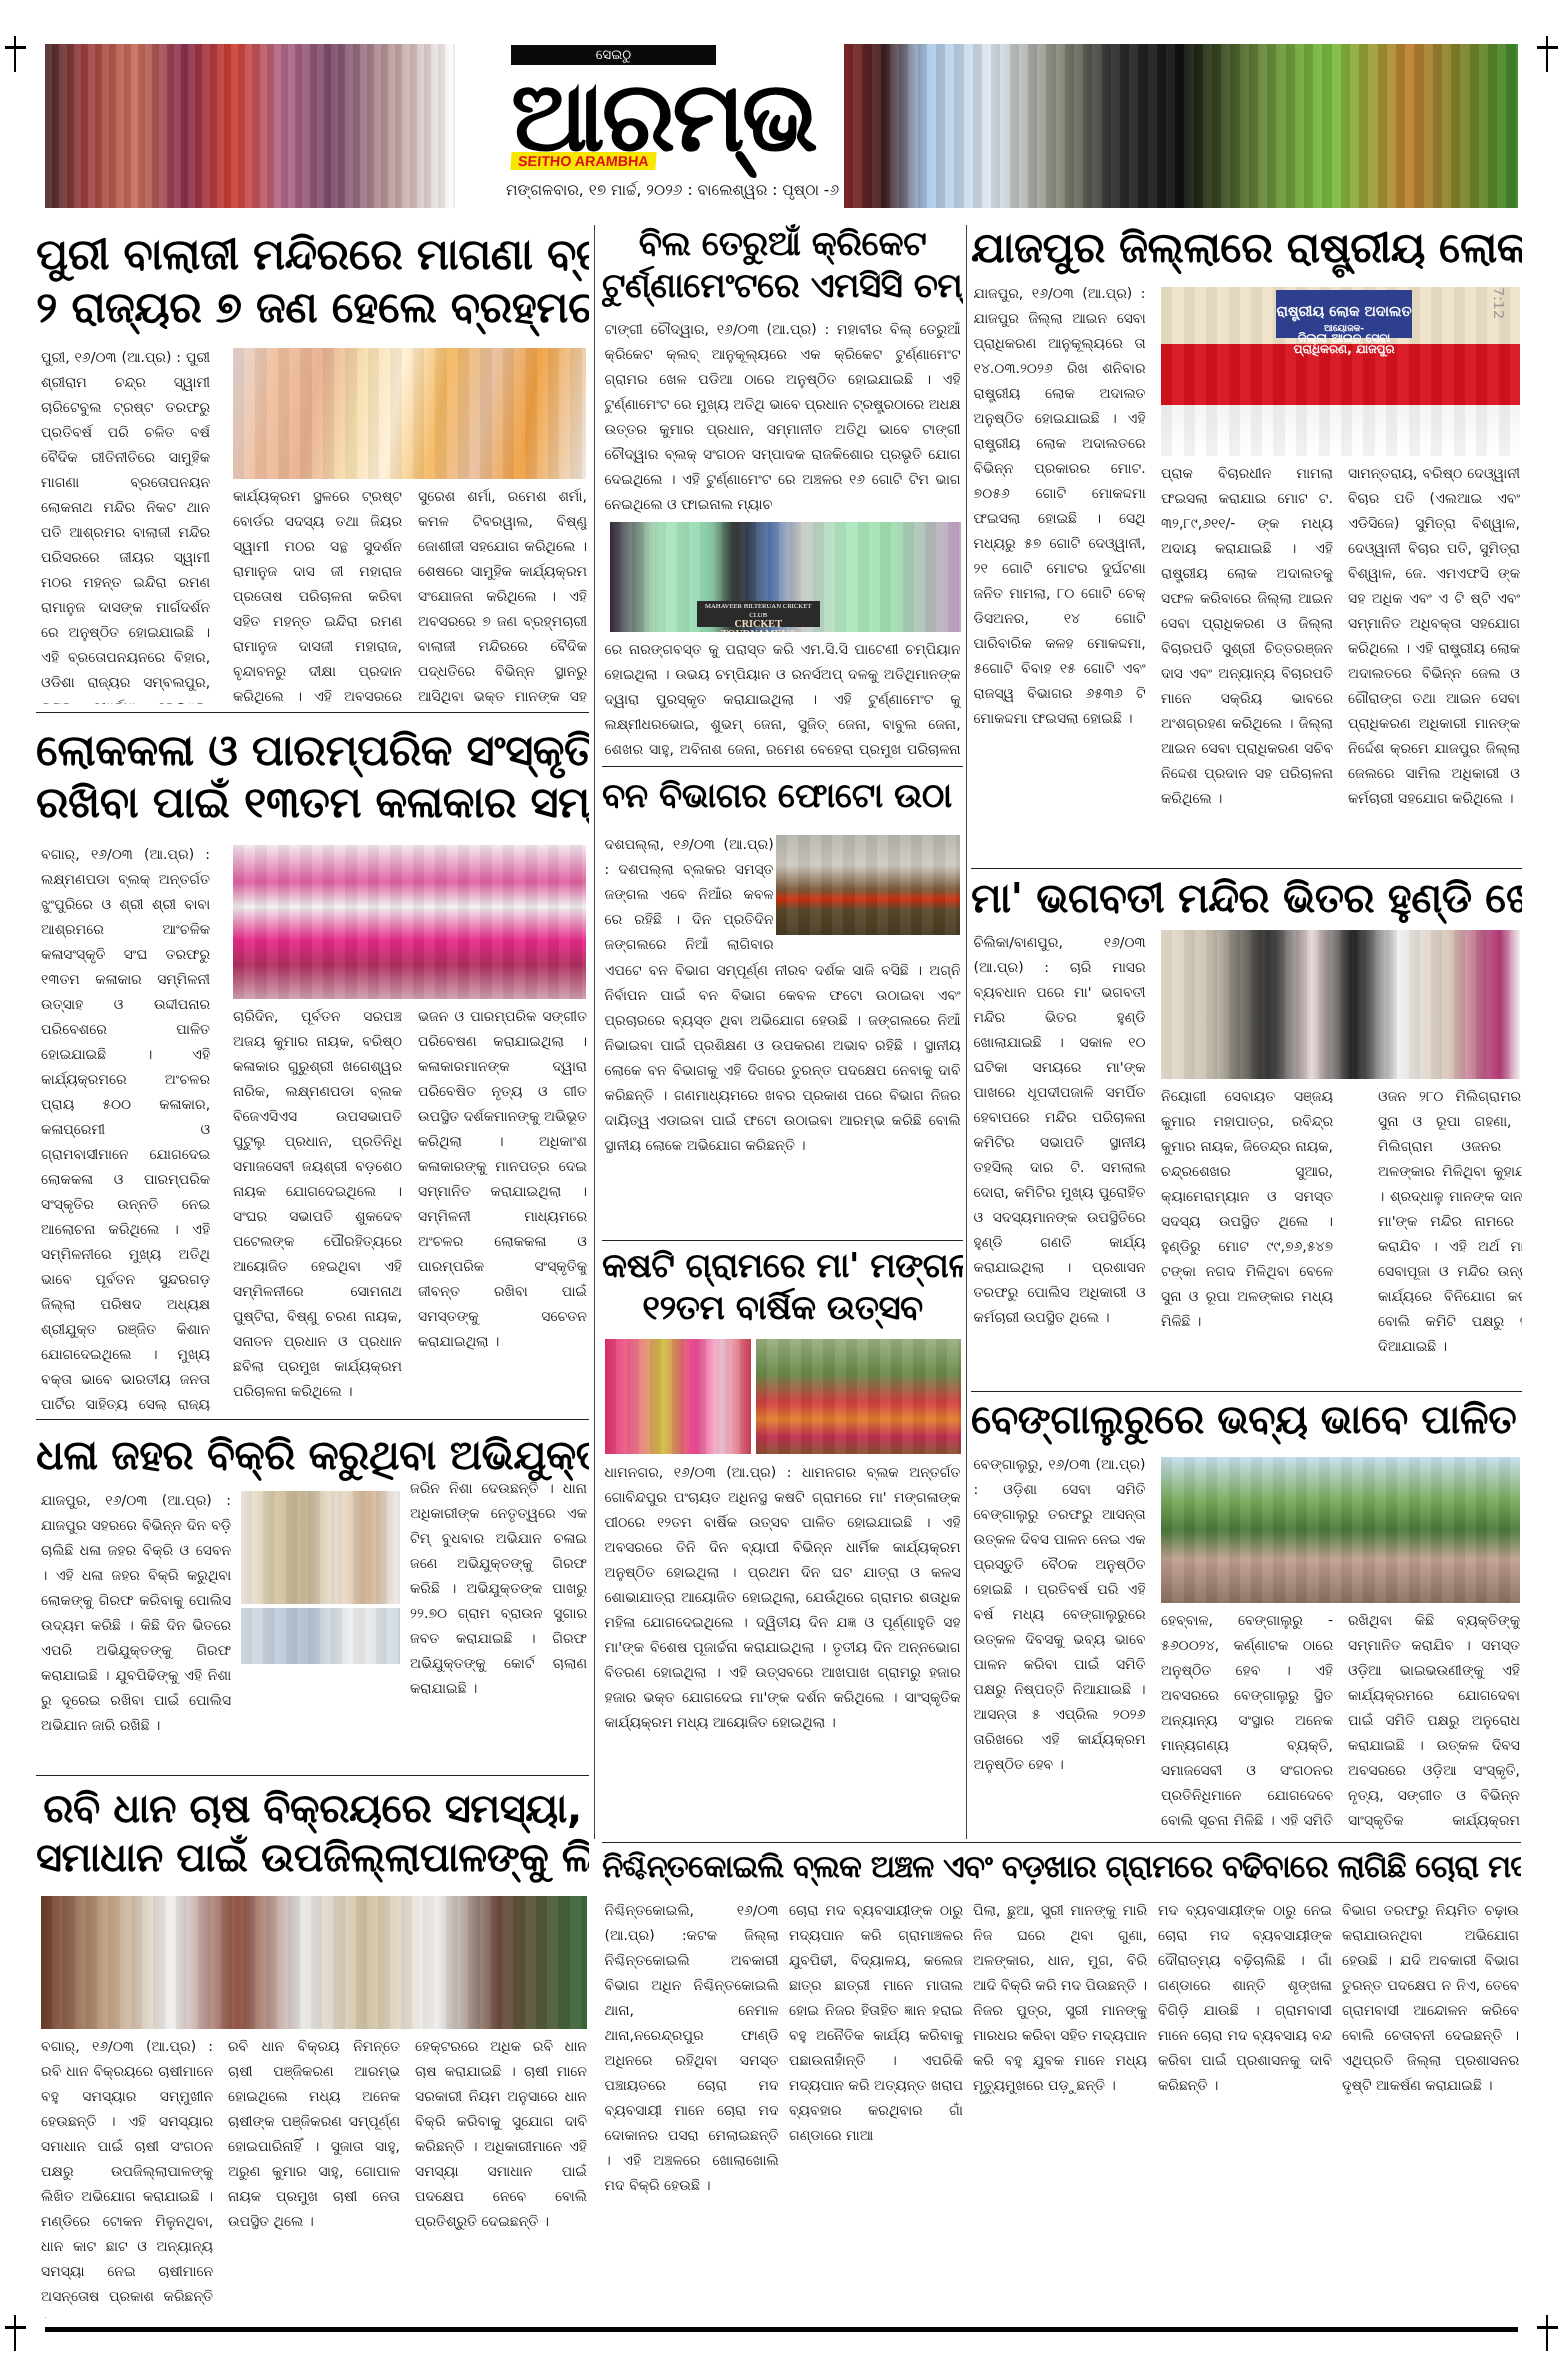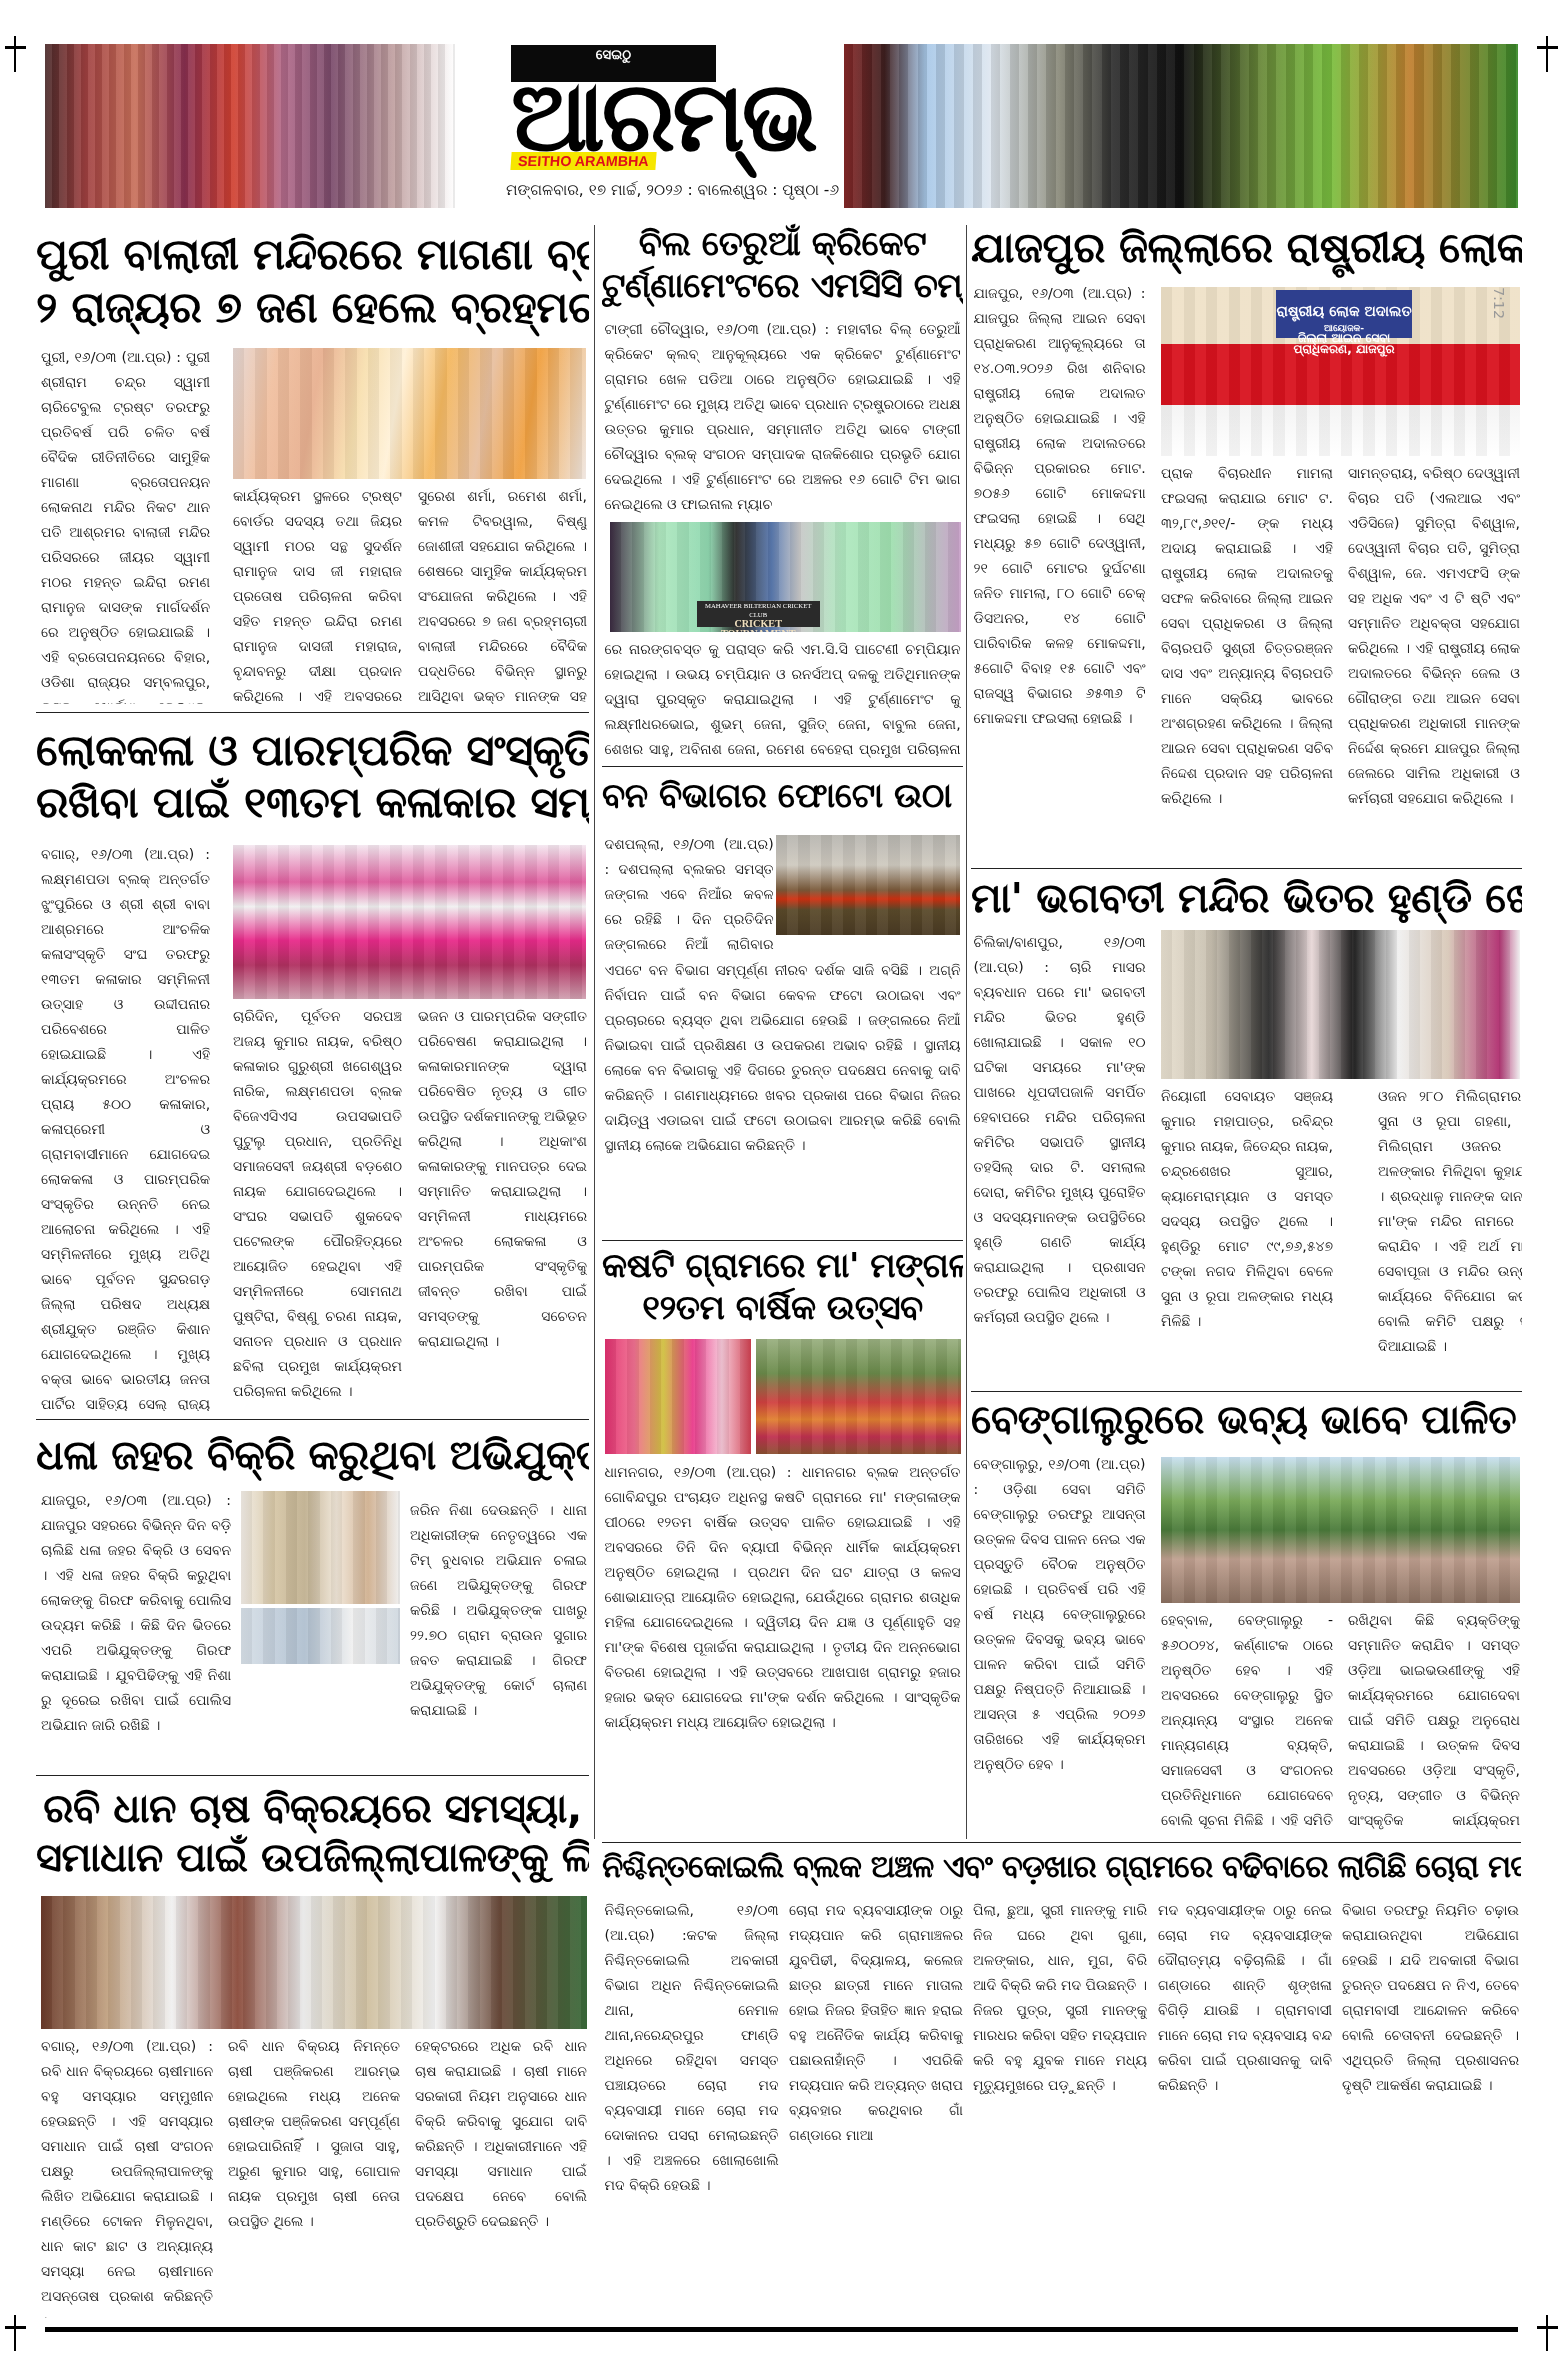--- a/index.html
+++ b/index.html
@@ -13,22 +13,22 @@
   .masthead { position: absolute; left: 45px; top: 44px; width: 1473px; height: 164px; }
   .mh-photo-left { position: absolute; left: 0; top: 0; width: 410px; height: 164px;
     background: linear-gradient(90deg, #4a2a2a 0%, #a04040 10%, #c8705a 22%, #8a3050 34%, #d04030 46%, #b26a8a 58%, #7a4a6a 70%, #c0a0a0 85%, #ffffff 100%); }
   .mh-photo-left::after { content:""; position:absolute; inset:0;
     background: repeating-linear-gradient(90deg, rgba(255,255,255,0.08) 0 7.2px, rgba(0,0,0,0.08) 7.2px 14.3px); }
   .mh-photo-right { position: absolute; left: 799px; top: 0; width: 674px; height: 164px;
     background: linear-gradient(90deg, #8a2a2a 0%, #402020 6%, #a8c8e8 12%, #e0e8f0 22%, #8a8a7a 32%, #303030 40%, #101010 50%, #6a8a3a 62%, #7ac040 72%, #c08030 84%, #3a8a2a 100%); }
   .mh-photo-right::after { content:""; position:absolute; inset:0;
     background: repeating-linear-gradient(90deg, rgba(0,0,0,0.10) 0 9.2px, rgba(255,255,255,0.06) 9.2px 18.4px); }
   .logo-block { position: absolute; left: 466px; top: 1px; width: 215px; height: 169px; }
-  .logo-tag { position: absolute; left: 0; top: 0; width: 205px; height: 37px; background: #0a0a0a; color: #fff;
-    font-size: 13.3px; font-weight: bold; text-align: center; line-height: 19.5px; }
+  .logo-tag { position: absolute; left: 0; top: 0; width: 205px; height: 20px; background: #0a0a0a; color: #fff;
+    font-size: 13.3px; font-weight: normal; text-align: center; line-height: 19.5px; }
   .logo-main { position: absolute; left: 0; top: 18.4px; width: 215px; height: 108px; font-size: 97px; font-weight: bold;
     line-height: 108px; color: #000; letter-spacing: -3.1px; text-align: center; font-family: "DejaVu Sans", sans-serif; }
   .logo-sub { position: absolute; left: 0; top: 107px; padding: 1px 7.2px; background: #f6e600; color: #e0101a;
     font-family: "Liberation Sans", sans-serif; font-weight: bold; font-size: 14.3px; transform: skewX(-4deg); }
   .dateline { position: absolute; left: 461px; top: 137px; width: 359px; font-size: 15.4px; white-space: nowrap; color: #111; }
 
   .story { position: absolute; overflow: hidden; }
   .headline { font-weight: bold; color: #000; text-align: center; line-height: 1.22; white-space: nowrap; letter-spacing: -0.5px; }
   .col { position: absolute; font-size: 14px; line-height: 25px; text-align: justify; color: #141414; overflow: hidden; }
 
@@ -103,21 +103,21 @@
   <div class="col" style="left:197px; top:282px; width:169px; height:407px;">ଚାରିଦିନ, ପୂର୍ବତନ ସରପଞ୍ଚ ଅଜୟ କୁମାର ନାୟକ, ବରିଷ୍ଠ କଳାକାର ଗୁରୁଶ୍ରୀ ଖଗେଶ୍ୱର ନାରିକ, ଲକ୍ଷ୍ମଣପଡା ବ୍ଲକ ବିଜେଏସିଏସ ଉପସଭାପତି ପୁଟୁଲୁ ପ୍ରଧାନ, ପ୍ରତିନିଧି ସମାଜସେବୀ ଜୟଶ୍ରୀ ବଡ଼ଶେଠ ନାୟକ ଯୋଗଦେଇଥିଲେ । ସଂଘର ସଭାପତି ଶୁକଦେବ ପଟେଲଙ୍କ ପୌରହିତ୍ୟରେ ଆୟୋଜିତ ହେଇଥିବା ଏହି ସମ୍ମିଳନୀରେ ସୋମନାଥ ପୁଷ୍ଟିରା, ବିଷ୍ଣୁ ଚରଣ ନାୟକ, ସନାତନ ପ୍ରଧାନ ଓ ପ୍ରଧାନ ଛବିଲା ପ୍ରମୁଖ କାର୍ଯ୍ୟକ୍ରମ ପରିଚାଳନା କରିଥିଲେ ।</div>
   <div class="col" style="left:382px; top:282px; width:169px; height:407px;">ଭଜନ ଓ ପାରମ୍ପରିକ ସଙ୍ଗୀତ ପରିବେଷଣ କରାଯାଇଥିଲା । କଳାକାରମାନଙ୍କ ଦ୍ୱାରା ପରିବେଷିତ ନୃତ୍ୟ ଓ ଗୀତ ଉପସ୍ଥିତ ଦର୍ଶକମାନଙ୍କୁ ଅଭିଭୂତ କରିଥିଲା । ଅଧିକାଂଶ କଳାକାରଙ୍କୁ ମାନପତ୍ର ଦେଇ ସମ୍ମାନିତ କରାଯାଇଥିଲା । ସମ୍ମିଳନୀ ମାଧ୍ୟମରେ ଅଂଚଳର ଲୋକକଳା ଓ ପାରମ୍ପରିକ ସଂସ୍କୃତିକୁ ଜୀବନ୍ତ ରଖିବା ପାଇଁ ସମସ୍ତଙ୍କୁ ସଚେତନ କରାଯାଇଥିଲା ।</div>
 </article>
 <div class="rule-h" style="left:36px; top:1419px; width:553px; height:1px;"></div>
 
 <article class="story" style="left:36px; top:1424px; width:553px; height:348px;">
   <h2 class="headline" style="font-size:41px; margin-top:6.1px;">ଧଳା ଜହର ବିକ୍ରି କରୁଥିବା ଅଭିଯୁକ୍ତ ଗିରଫ</h2>
   <div class="col" style="left:5.1px; top:64px; width:190px; height:282px;">ଯାଜପୁର, ୧୬/୦୩ (ଆ.ପ୍ର) : ଯାଜପୁର ସହରରେ ବିଭିନ୍ନ ଦିନ ବଡ଼ି ଚାଲିଛି ଧଳା ଜହର ବିକ୍ରି ଓ ସେବନ । ଏହି ଧଳା ଜହର ବିକ୍ରି କରୁଥିବା ଲୋକଙ୍କୁ ଗିରଫ କରିବାକୁ ପୋଲିସ ଉଦ୍ୟମ କରିଛି । କିଛି ଦିନ ଭିତରେ ଏପରି ଅଭିଯୁକ୍ତଙ୍କୁ ଗିରଫ କରାଯାଇଛି । ଯୁବପିଢିଙ୍କୁ ଏହି ନିଶା ରୁ ଦୂରେଇ ରଖିବା ପାଇଁ ପୋଲିସ ଅଭିଯାନ ଜାରି ରଖିଛି ।</div>
   <div class="photo ph-arrest1" style="left:205px; top:67px; width:159px; height:113px;"></div>
   <div class="photo ph-arrest2" style="left:205px; top:184px; width:159px; height:56px;"></div>
-  <div class="col" style="left:374px; top:74px; width:177px; height:282px;">ଜରିନ ନିଶା ଦେଉଛନ୍ତି । ଧାନା ଅଧିକାରୀଙ୍କ ନେତୃତ୍ୱରେ ଏକ ଟିମ୍ ବୁଧବାର ଅଭିଯାନ ଚଳାଇ ଜଣେ ଅଭିଯୁକ୍ତଙ୍କୁ ଗିରଫ କରିଛି । ଅଭିଯୁକ୍ତଙ୍କ ପାଖରୁ ୨୨.୭୦ ଗ୍ରାମ ବ୍ରାଉନ ସୁଗାର ଜବତ କରାଯାଇଛି । ଗିରଫ ଅଭିଯୁକ୍ତଙ୍କୁ କୋର୍ଟ ଚାଲାଣ କରାଯାଇଛି ।</div>
+  <div class="col" style="left:374px; top:52px; width:177px; height:282px;">ଜରିନ ନିଶା ଦେଉଛନ୍ତି । ଧାନା ଅଧିକାରୀଙ୍କ ନେତୃତ୍ୱରେ ଏକ ଟିମ୍ ବୁଧବାର ଅଭିଯାନ ଚଳାଇ ଜଣେ ଅଭିଯୁକ୍ତଙ୍କୁ ଗିରଫ କରିଛି । ଅଭିଯୁକ୍ତଙ୍କ ପାଖରୁ ୨୨.୭୦ ଗ୍ରାମ ବ୍ରାଉନ ସୁଗାର ଜବତ କରାଯାଇଛି । ଗିରଫ ଅଭିଯୁକ୍ତଙ୍କୁ କୋର୍ଟ ଚାଲାଣ କରାଯାଇଛି ।</div>
 </article>
 <div class="rule-h" style="left:36px; top:1775px; width:553px; height:1px;"></div>
 
 <article class="story" style="left:36px; top:1778px; width:553px; height:543px;">
   <h2 class="headline" style="font-size:40px; margin-top:6.1px;">ରବି ଧାନ ଚାଷ ବିକ୍ରୟରେ ସମସ୍ୟା,</h2>
   <h2 class="headline" style="font-size:40px;">ସମାଧାନ ପାଇଁ ଉପଜିଲ୍ଲାପାଳଙ୍କୁ ଲିଖିତ ଅଭିଯୋଗ</h2>
   <div class="photo ph-farmers" style="left:5.1px; top:118px; width:546px; height:133px;"></div>
   <div class="col" style="left:5.1px; top:256px; width:172px; height:284px;">ବଗାର୍, ୧୬/୦୩ (ଆ.ପ୍ର) : ରବି ଧାନ ବିକ୍ରୟରେ ଚାଷୀମାନେ ବହୁ ସମସ୍ୟାର ସମ୍ମୁଖୀନ ହେଉଛନ୍ତି । ଏହି ସମସ୍ୟାର ସମାଧାନ ପାଇଁ ଚାଷୀ ସଂଗଠନ ପକ୍ଷରୁ ଉପଜିଲ୍ଲାପାଳଙ୍କୁ ଲିଖିତ ଅଭିଯୋଗ କରାଯାଇଛି । ମଣ୍ଡିରେ ଟୋକନ ମିଳୁନଥିବା, ଧାନ କାଟ ଛାଟ ଓ ଅନ୍ୟାନ୍ୟ ସମସ୍ୟା ନେଇ ଚାଷୀମାନେ ଅସନ୍ତୋଷ ପ୍ରକାଶ କରିଛନ୍ତି ।</div>
   <div class="col" style="left:192px; top:256px; width:172px; height:284px;">ରବି ଧାନ ବିକ୍ରୟ ନିମନ୍ତେ ଚାଷୀ ପଞ୍ଜିକରଣ ଆରମ୍ଭ ହୋଇଥିଲେ ମଧ୍ୟ ଅନେକ ଚାଷୀଙ୍କ ପଞ୍ଜିକରଣ ସମ୍ପୂର୍ଣ୍ଣ ହୋଇପାରିନାହିଁ । ସୁଜାତା ସାହୁ, ଅରୁଣ କୁମାର ସାହୁ, ଗୋପାଳ ନାୟକ ପ୍ରମୁଖ ଚାଷୀ ନେତା ଉପସ୍ଥିତ ଥିଲେ ।</div>
   <div class="col" style="left:379px; top:256px; width:172px; height:284px;">ହେକ୍ଟରରେ ଅଧିକ ରବି ଧାନ ଚାଷ କରାଯାଇଛି । ଚାଷୀ ମାନେ ସରକାରୀ ନିୟମ ଅନୁସାରେ ଧାନ ବିକ୍ରି କରିବାକୁ ସୁଯୋଗ ଦାବି କରିଛନ୍ତି । ଅଧିକାରୀମାନେ ଏହି ସମସ୍ୟା ସମାଧାନ ପାଇଁ ପଦକ୍ଷେପ ନେବେ ବୋଲି ପ୍ରତିଶ୍ରୁତି ଦେଇଛନ୍ତି ।</div>

